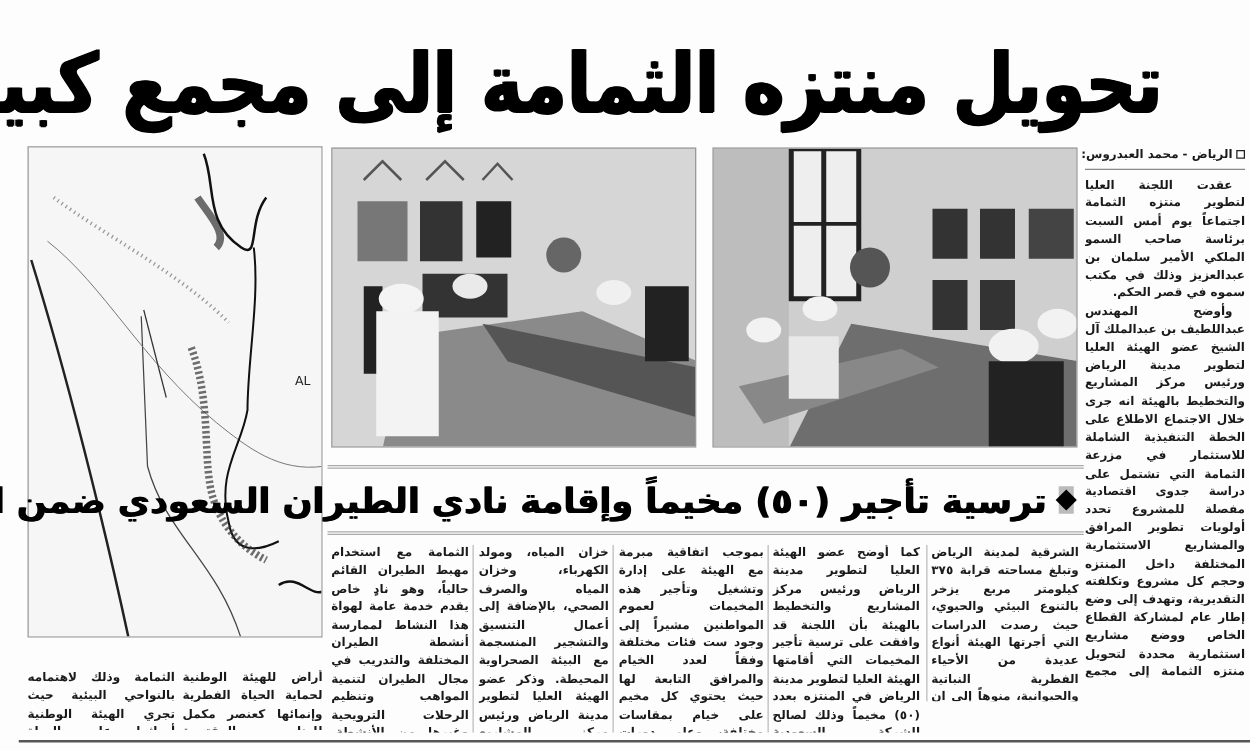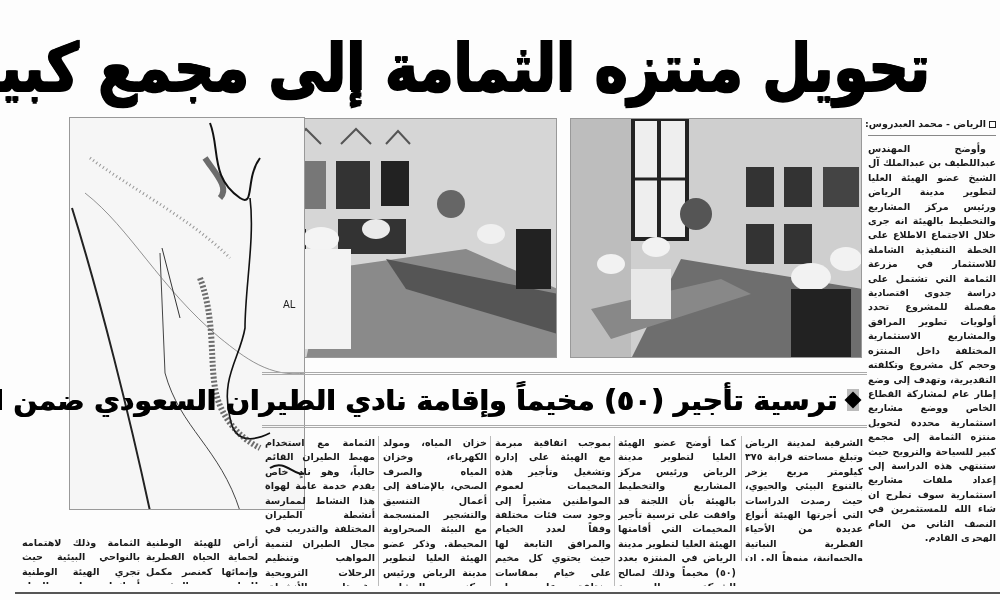--- a/index.html
+++ b/index.html
@@ -26,21 +26,21 @@
   .col-text p { margin: 0; text-indent: 10px; }
 
   .byline {
     position: absolute; left: 868px; top: 118px; width: 128px; height: 18px;
     direction: rtl; font-size: 9.5px; font-weight: bold; color: #1a1a1a;
     border-bottom: 1px solid #888; padding-bottom: 4px; white-space: nowrap;
   }
   .byline .box { display: inline-block; width: 7px; height: 7px; border: 1px solid #222; margin-left: 3px; vertical-align: middle; }
 
   .photo { position: absolute; border: 1px solid #999; overflow: hidden; background: #d8d8d8; }
-  .map { position: absolute; left: 22px; top: 117px; width: 236px; height: 393px; border: 1px solid #999; background: #f4f4f4; overflow: hidden; margin-left: 47px; }
+  .map { position: absolute; left: 22px; top: 117px; width: 236px; height: 393px; border: 1px solid #999; background: #f4f4f4; overflow: hidden; }
 
   .subhead {
     position: absolute; left: 262px; top: 372px; width: 605px; height: 56px;
     border-top: 3px double #aaa; border-bottom: 3px double #aaa;
     direction: rtl; display: flex; align-items: center; padding-right: 8px;
   }
   .subhead .diamond-box { width: 22px; height: 22px; background: #bbb; display: flex; align-items: center; justify-content: center; margin-left: 10px; }
   .subhead .diamond { width: 12px; height: 12px; background: #000; transform: rotate(45deg); }
   .subhead .text { font-weight: 900; font-size: 28px; color: #000; white-space: nowrap; text-shadow: 1px 0 0 #000; }
 
@@ -50,20 +50,21 @@
 </head>
 <body>
 
 <div class="headline">تحويل منتزه الثمامة إلى مجمع كبير للسياحة والترويح</div>
 
 <div class="byline">
   <span class="box"></span><span>الرياض - محمد العبدروس:</span>
 </div>
 
 <div class="col-text" style="left:868px; top:142px; width:128px; height:400px;">
+  <p>عقدت اللجنة العليا لتطوير منتزه الثمامة اجتماعاً يوم أمس السبت برئاسة صاحب السمو الملكي الأمير سلمان بن عبدالعزيز وذلك في مكتب سموه في قصر الحكم.</p>
   <p>وأوضح المهندس عبداللطيف بن عبدالملك آل الشيخ عضو الهيئة العليا لتطوير مدينة الرياض ورئيس مركز المشاريع والتخطيط بالهيئة انه جرى خلال الاجتماع الاطلاع على الخطة التنفيذية الشاملة للاستثمار في مزرعة الثمامة التي تشتمل على دراسة جدوى اقتصادية مفصلة للمشروع تحدد أولويات تطوير المرافق والمشاريع الاستثمارية المختلفة داخل المنتزه وحجم كل مشروع وتكلفته التقديرية، وتهدف إلى وضع إطار عام لمشاركة القطاع الخاص ووضع مشاريع استثمارية محددة لتحويل منتزه الثمامة إلى مجمع كبير للسياحة والترويح حيث ستنتهي هذه الدراسة إلى إعداد ملفات مشاريع استثمارية سوف تطرح ان شاء الله للمستثمرين في النصف الثاني من العام الهجري القادم.</p>
 
 </div>
 
 <div class="photo" style="left:570px; top:118px; width:292px; height:240px;">
   <svg width="292" height="240" viewBox="0 0 292 240">
     <rect width="292" height="240" fill="#cfcfcf"></rect>
     <rect x="0" y="0" width="60" height="240" fill="#bdbdbd"></rect>
     <rect x="62" y="0" width="54" height="120" fill="#eee"></rect>
     <rect x="62" y="0" width="54" height="120" fill="none" stroke="#222" stroke-width="4"></rect>

